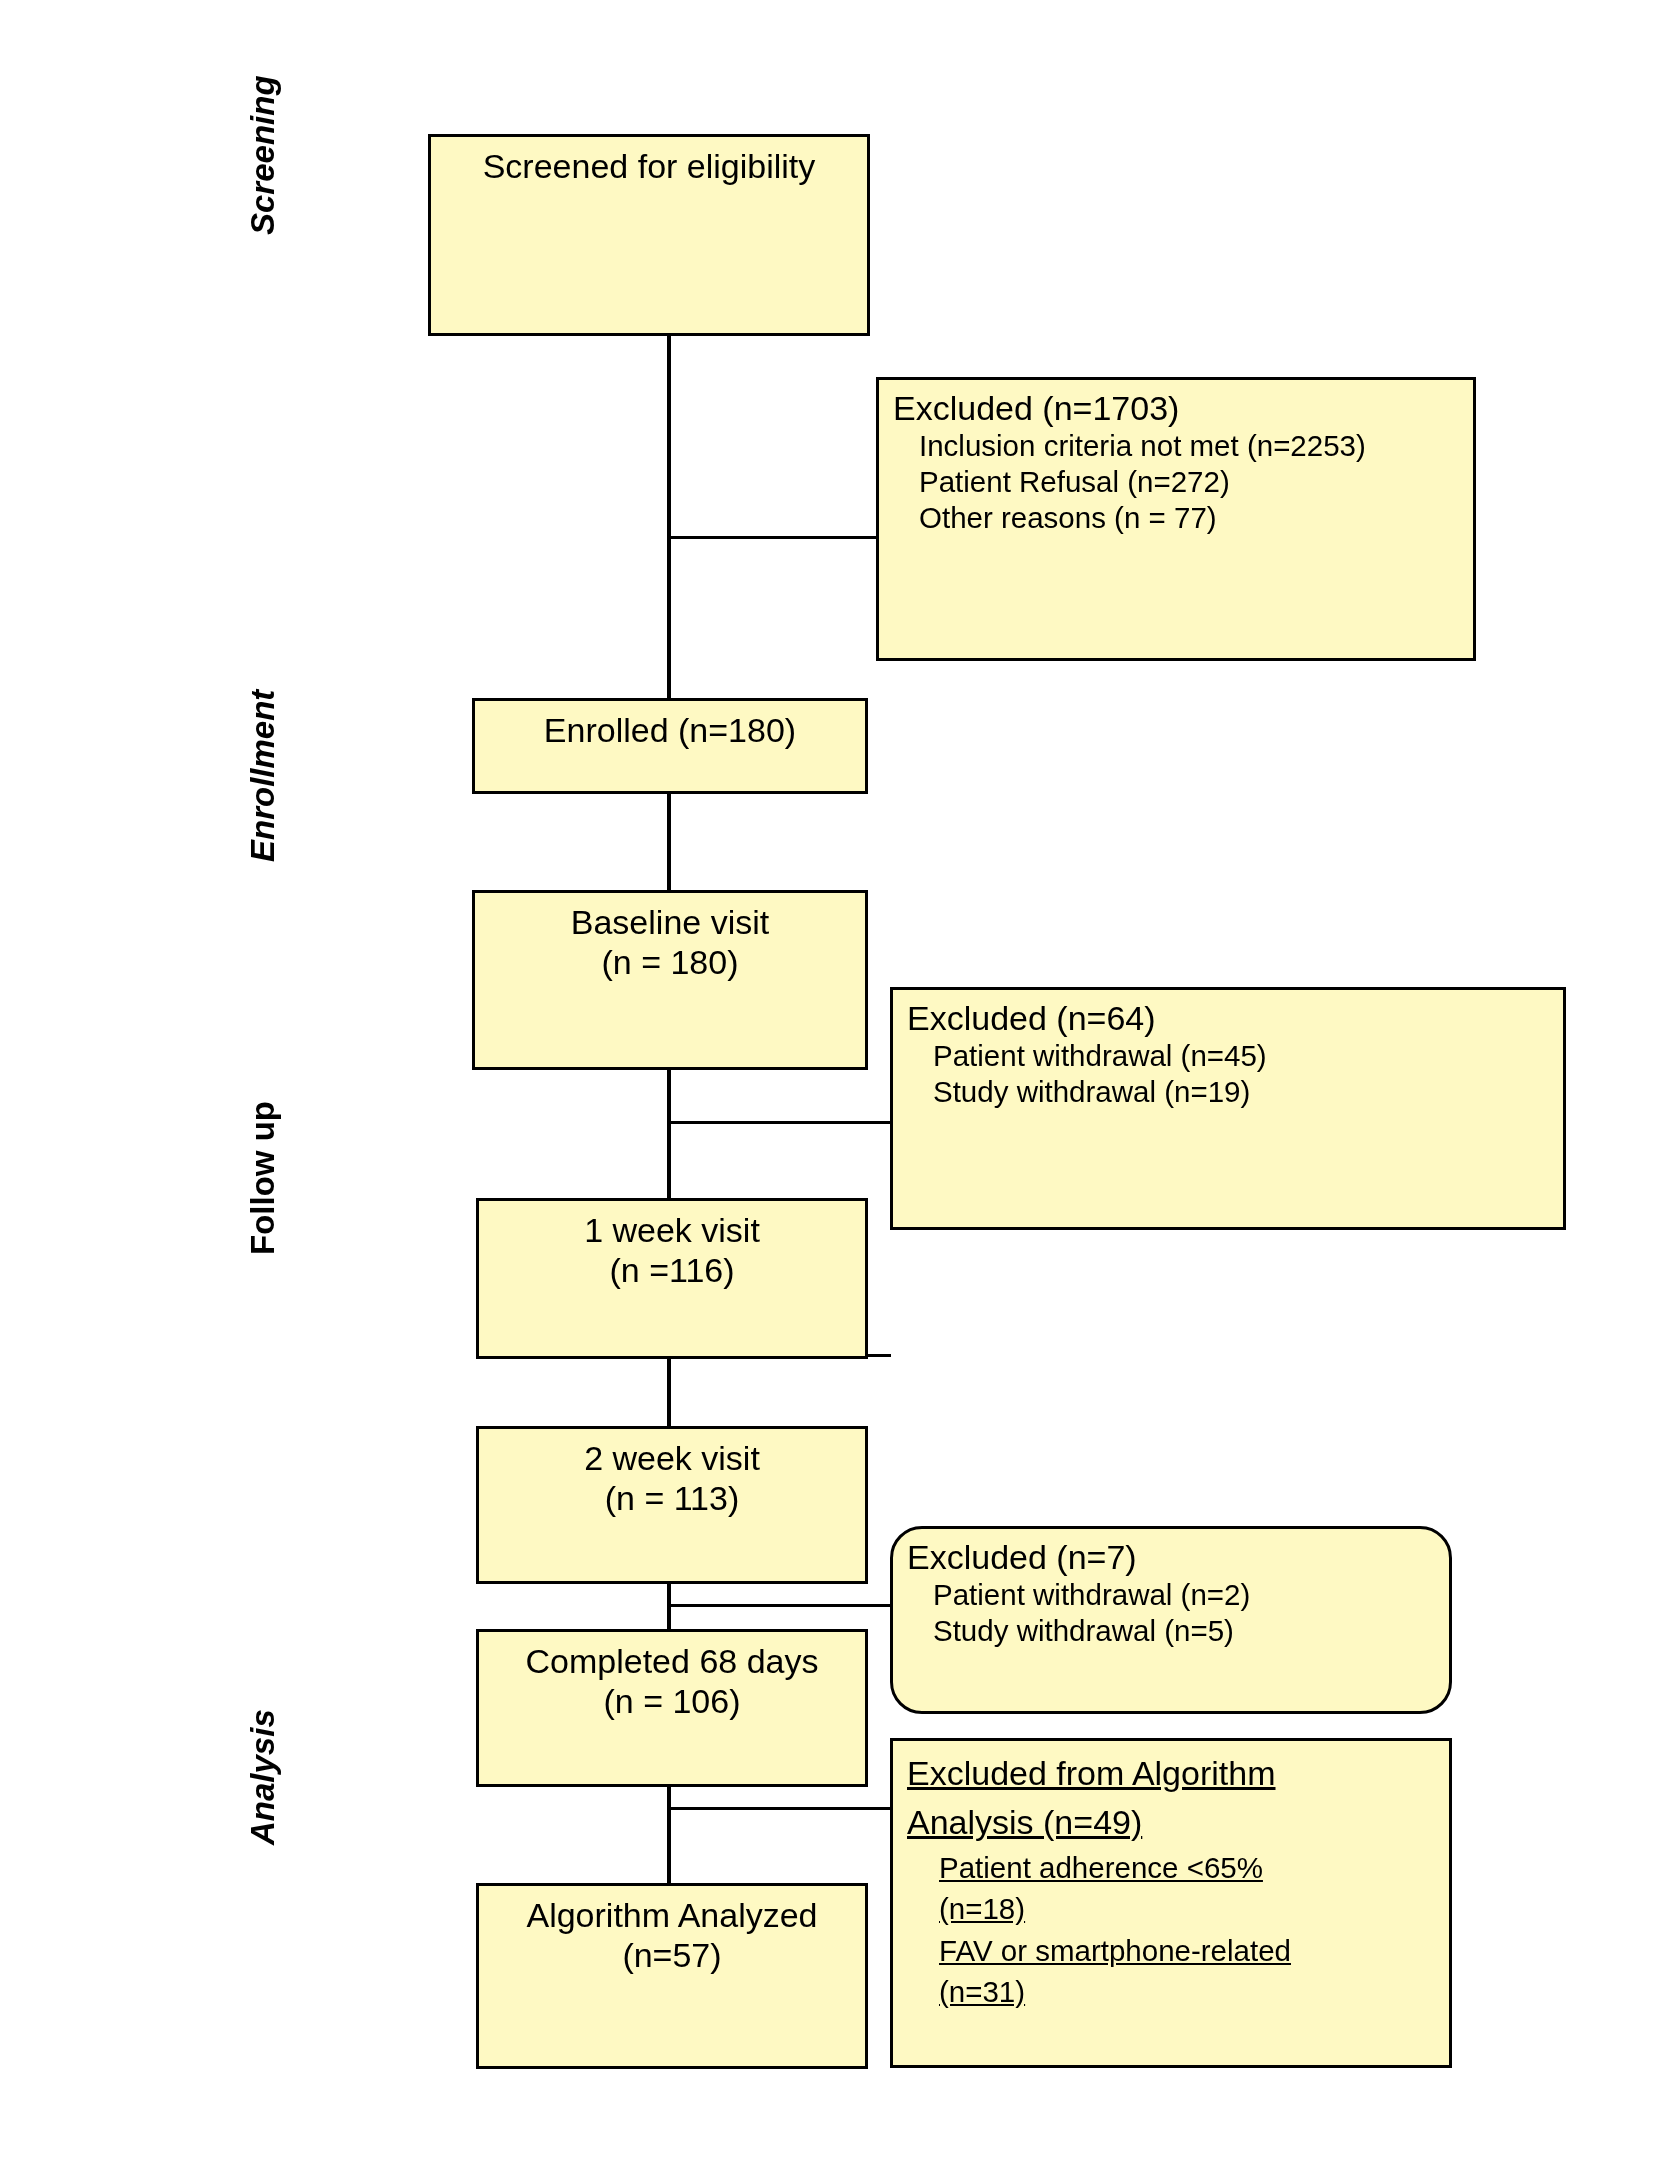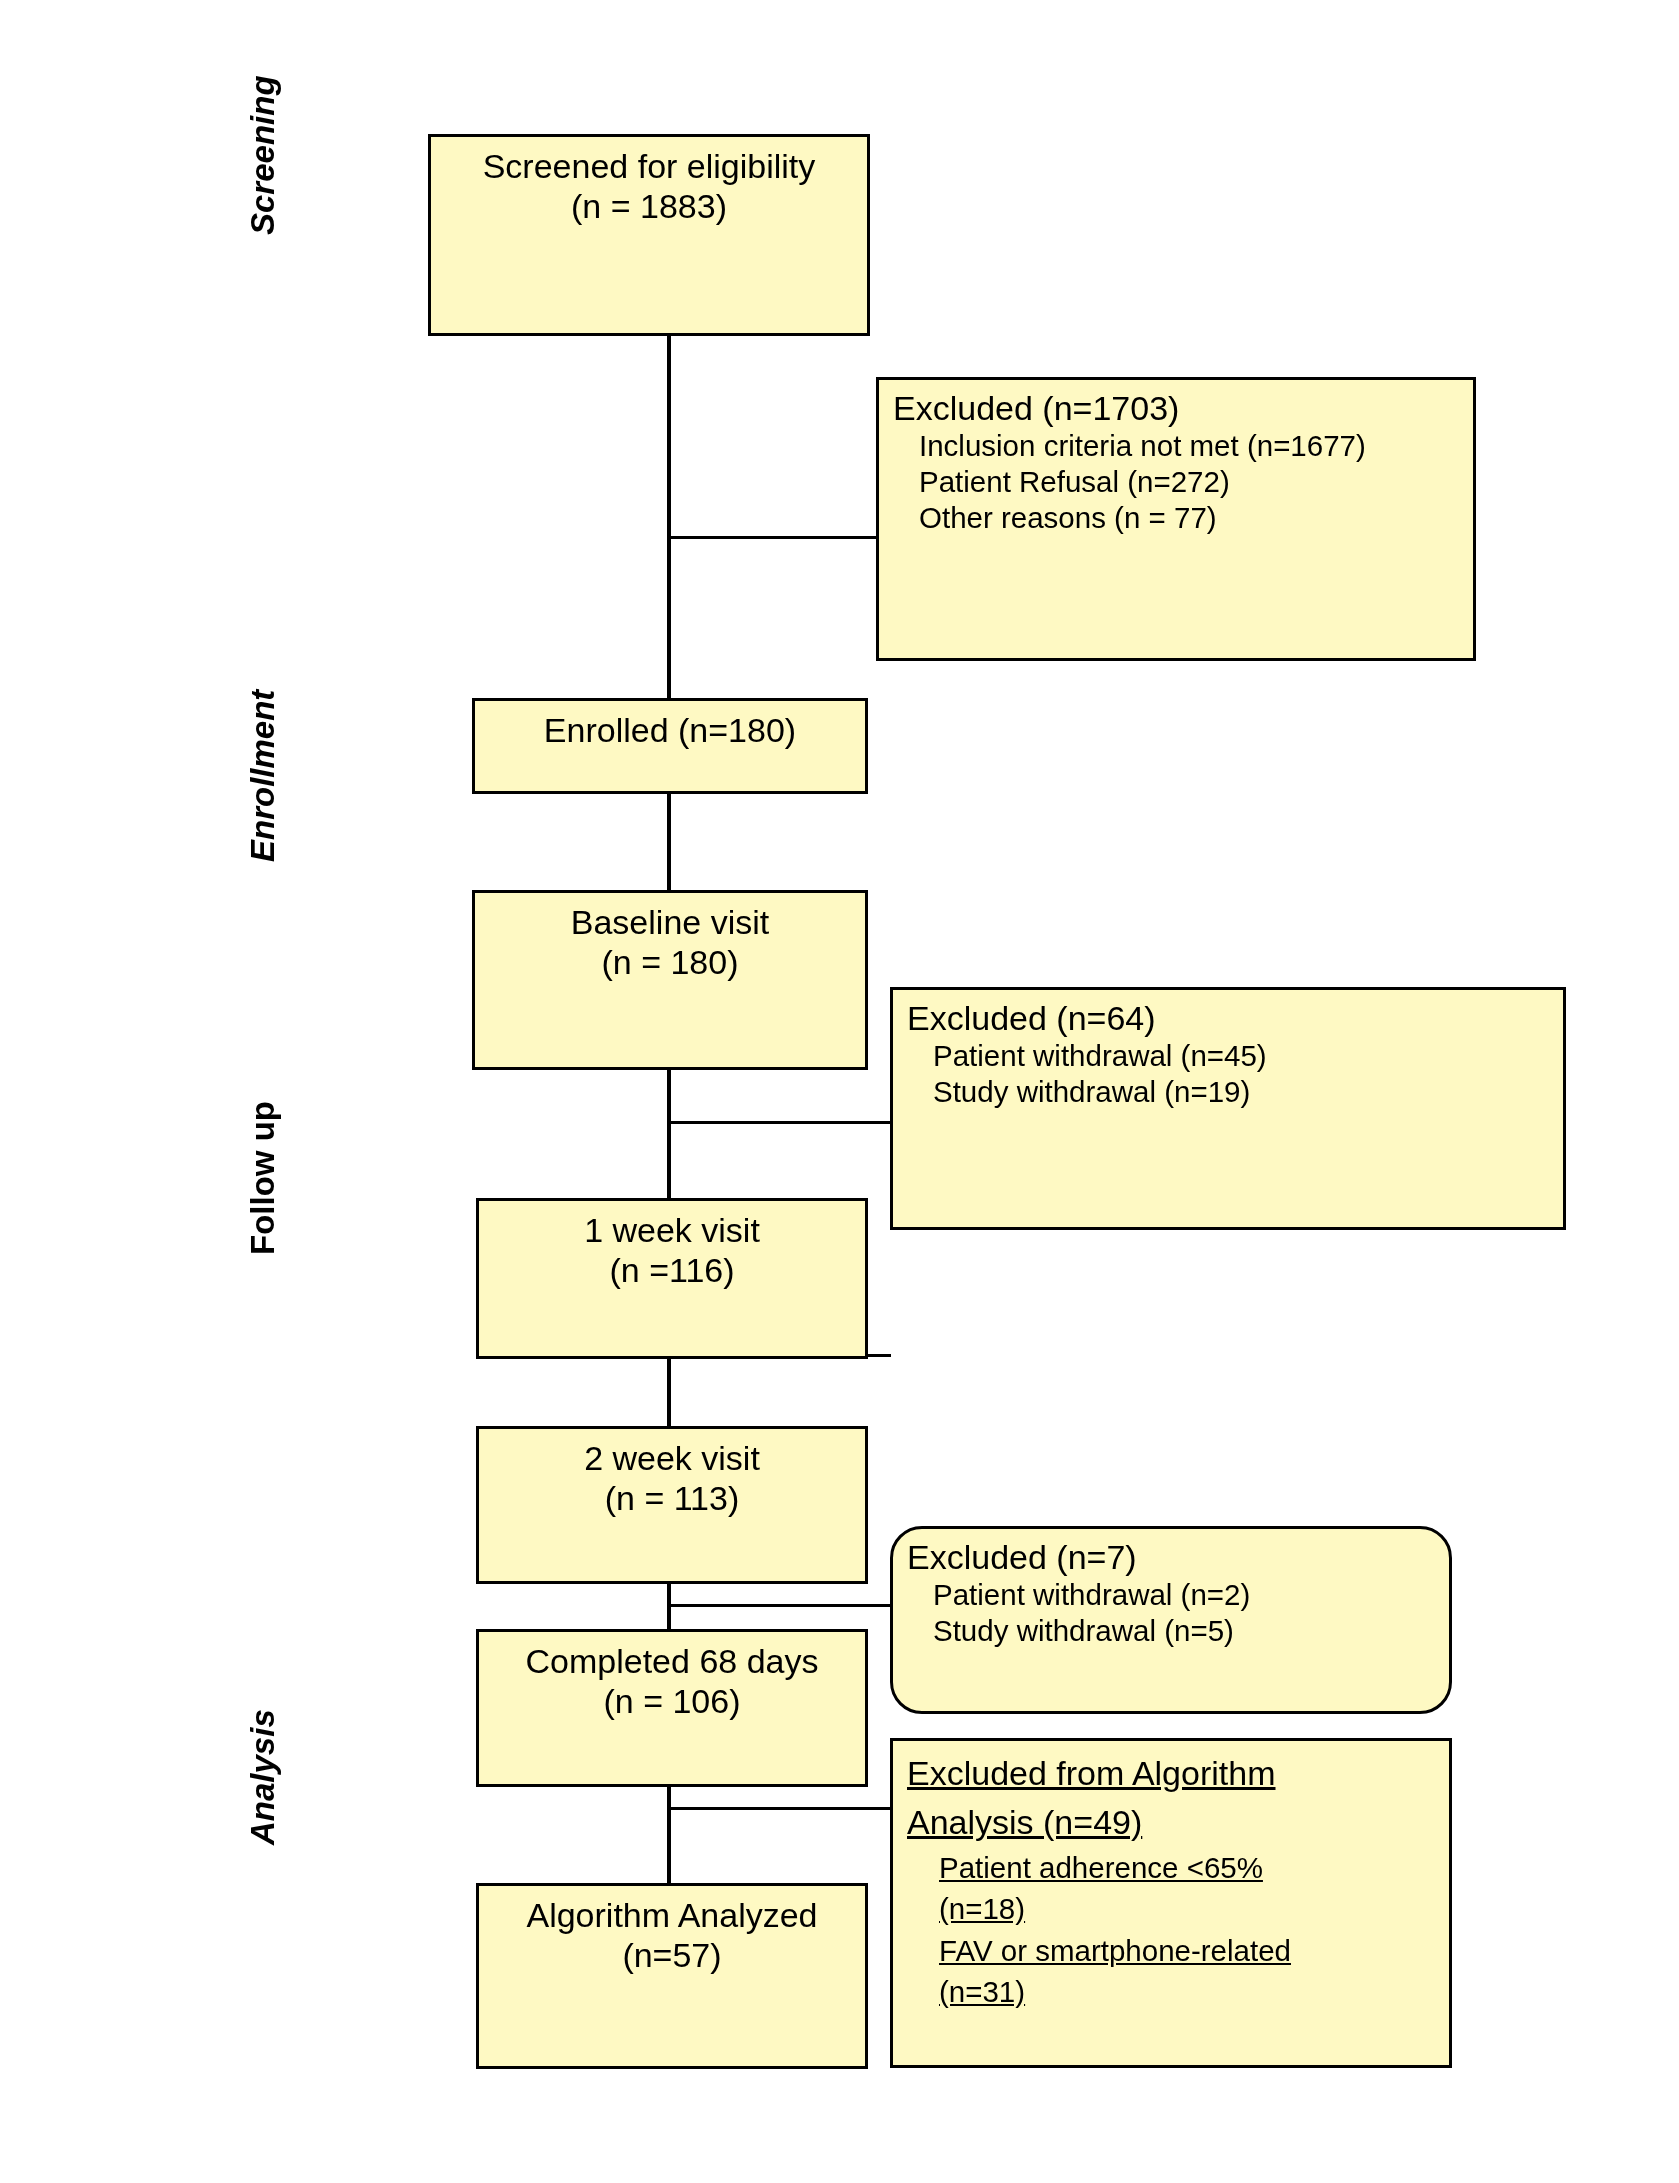--- a/index.html
+++ b/index.html
@@ -91,21 +91,20 @@
   <div class="vline" style="left:667px; top:1729px; width:3.8px; height:158px;"></div>
 
   <div class="hline" style="left:667px; top:536px; width:213px; height:3.3px;"></div>
   <div class="hline" style="left:667px; top:1121px; width:224px; height:3.3px;"></div>
   <div class="hline" style="left:667px; top:1354px; width:224px; height:3.3px;"></div>
   <div class="hline" style="left:667px; top:1604px; width:224px; height:3.3px;"></div>
   <div class="hline" style="left:667px; top:1807px; width:224px; height:3.3px;"></div>
 
   <div class="node-box" style="left:428px; top:134px; width:442px; height:202px;">
     <div class="box-text">Screened for eligibility</div>
-    <div class="box-text" style="padding-top:0;">(n = 1883)</div>
   </div>
 
   <div class="node-box" style="left:472px; top:698px; width:396px; height:96px;">
     <div class="box-text">Enrolled (n=180)</div>
   </div>
 
   <div class="node-box" style="left:472px; top:890px; width:396px; height:180px;">
     <div class="box-text">Baseline visit</div>
     <div class="box-text" style="padding-top:0;">(n = 180)</div>
   </div>
@@ -126,21 +125,21 @@
   </div>
 
   <div class="node-box" style="left:476px; top:1883px; width:392px; height:186px;">
     <div class="box-text">Algorithm Analyzed</div>
     <div class="box-text" style="padding-top:0;">(n=57)</div>
   </div>
 
   <div class="excl-box" style="left:876px; top:377px; width:600px; height:284px;">
     <div class="excl-title">Excluded  (n=1703)</div>
     <ul class="excl-list">
-      <li>Inclusion criteria not met (n=1677)</li>
+      <li>Inclusion criteria not met (n=2253)</li>
       <li>Patient Refusal (n=272)</li>
       <li>Other reasons (n = 77)</li>
     </ul>
   </div>
 
   <div class="excl-box" style="left:890px; top:987px; width:676px; height:243px;">
     <div class="excl-title">Excluded (n=64)</div>
     <ul class="excl-list">
       <li>Patient withdrawal (n=45)</li>
       <li>Study withdrawal (n=19)</li>

